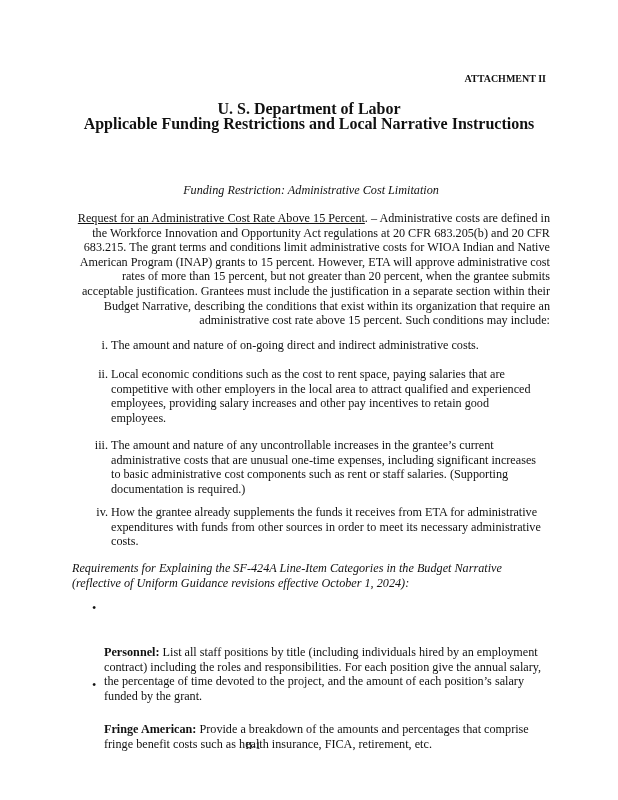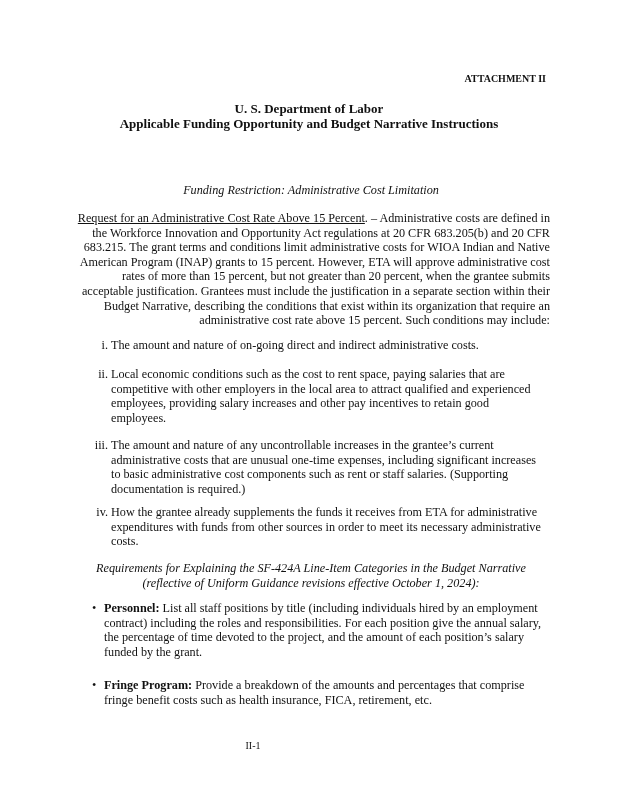--- a/index.html
+++ b/index.html
@@ -1,45 +1,45 @@
 <!DOCTYPE html>
 <html><head>
   <meta charset="utf-8">
   <style>
     html, body { margin: 0; padding: 0; background: #ffffff; }
     body { width: 618px; height: 800px; position: relative; overflow: hidden;
            font-family: "Liberation Serif", "DejaVu Serif", serif; color: #111; }
     .page { position: absolute; left: 0; top: 0; width: 618px; height: 800px; }
     .attach { position: absolute; top: 73px; right: 72px; font-weight: bold; font-size: 10px; }
     .header { position: absolute; top: 101px; left: 0; width: 618px; text-align: center; font-weight: bold; }
-    .header div { font-size: 13px; line-height: 15px; }
+    .header div { font-size: 16px; line-height: 15px; }
     .header .small { font-size: 11.5px; }
     .body { position: absolute; left: 72px; width: 478px; font-size: 12.2px; line-height: 14.6px; }
     .sec-title { top: 183px; font-style: italic; text-align: center; }
     .para { top: 211px; text-align: right; }
     .para u { text-decoration: underline; }
     .roman { position: absolute; left: 72px; width: 478px; font-size: 12.2px; line-height: 14.6px; }
     .roman .num { position: absolute; left: 0; width: 36px; text-align: right; }
     .roman .txt { position: absolute; left: 39px; width: 432px; }
-    .req { top: 561px; font-style: italic; text-align: center; }
+    .req { top: 561px; font-style: italic; }
     .bullet { position: absolute; left: 72px; width: 478px; font-size: 12.2px; line-height: 14.6px; }
     .bullet .dot { position: absolute; left: 20px; }
-    .bullet .txt { position: absolute; left: 32px; width: 446px; }
+    .bullet .txt { position: absolute; left: 32px; width: 446px; margin-top: 44px; }
     .bullet b { font-weight: bold; }
     .footer { position: absolute; top: 740px; left: 0; width: 506px; text-align: center; font-size: 10px; }
   </style>
 </head>
 <body>
 
 <div class="page">
   <div class="attach">ATTACHMENT II</div>
 
   <div class="header">
     <div>U. S. Department of Labor</div>
-    <div>Applicable Funding Opportunity and Budget Narrative Instructions</div>
+    <div>Applicable Funding Restrictions and Local Narrative Instructions</div>
   </div>
 
   <div class="body sec-title">Funding Restriction:  Administrative Cost Limitation</div>
 
   <div class="body para"><u>Request for an Administrative Cost Rate Above 15 Percent</u><span>. – Administrative costs are defined in the Workforce Innovation and Opportunity Act regulations at 20 CFR 683.205(b) and 20 CFR 683.215.  The grant terms and conditions limit administrative costs for WIOA Indian and Native American Program (INAP) grants to 15 percent.  However, ETA will approve administrative cost rates of more than 15 percent, but not greater than 20 percent, when the grantee submits acceptable justification.  Grantees must include the justification in a separate section within their Budget Narrative, describing the conditions that exist within its organization that require an administrative cost rate above 15 percent. Such conditions may include:</span></div>
 
   <div class="roman" style="top:338px;">
     <span class="num">i.</span>
     <span class="txt">The amount and nature of on-going direct and indirect administrative costs.</span>
   </div>
@@ -57,17 +57,17 @@
   </div>
 
   <div class="body req">Requirements for Explaining the SF-424A Line-Item Categories in the Budget Narrative (reflective of Uniform Guidance revisions effective October 1, 2024):</div>
 
   <div class="bullet" style="top:601px;">
     <span class="dot">•</span>
     <span class="txt"><b>Personnel:</b><span> List all staff positions by title (including individuals hired by an employment contract) including the roles and responsibilities. For each position give the annual salary, the percentage of time devoted to the project, and the amount of each position’s salary funded by the grant.</span></span>
   </div>
   <div class="bullet" style="top:678px;">
     <span class="dot">•</span>
-    <span class="txt"><b>Fringe Program:</b><span> Provide a breakdown of the amounts and percentages that comprise fringe benefit costs such as health insurance, FICA, retirement, etc.</span></span>
+    <span class="txt"><b>Fringe American:</b><span> Provide a breakdown of the amounts and percentages that comprise fringe benefit costs such as health insurance, FICA, retirement, etc.</span></span>
   </div>
 
   <div class="footer">II-1</div>
 </div>
 
 </body></html>

